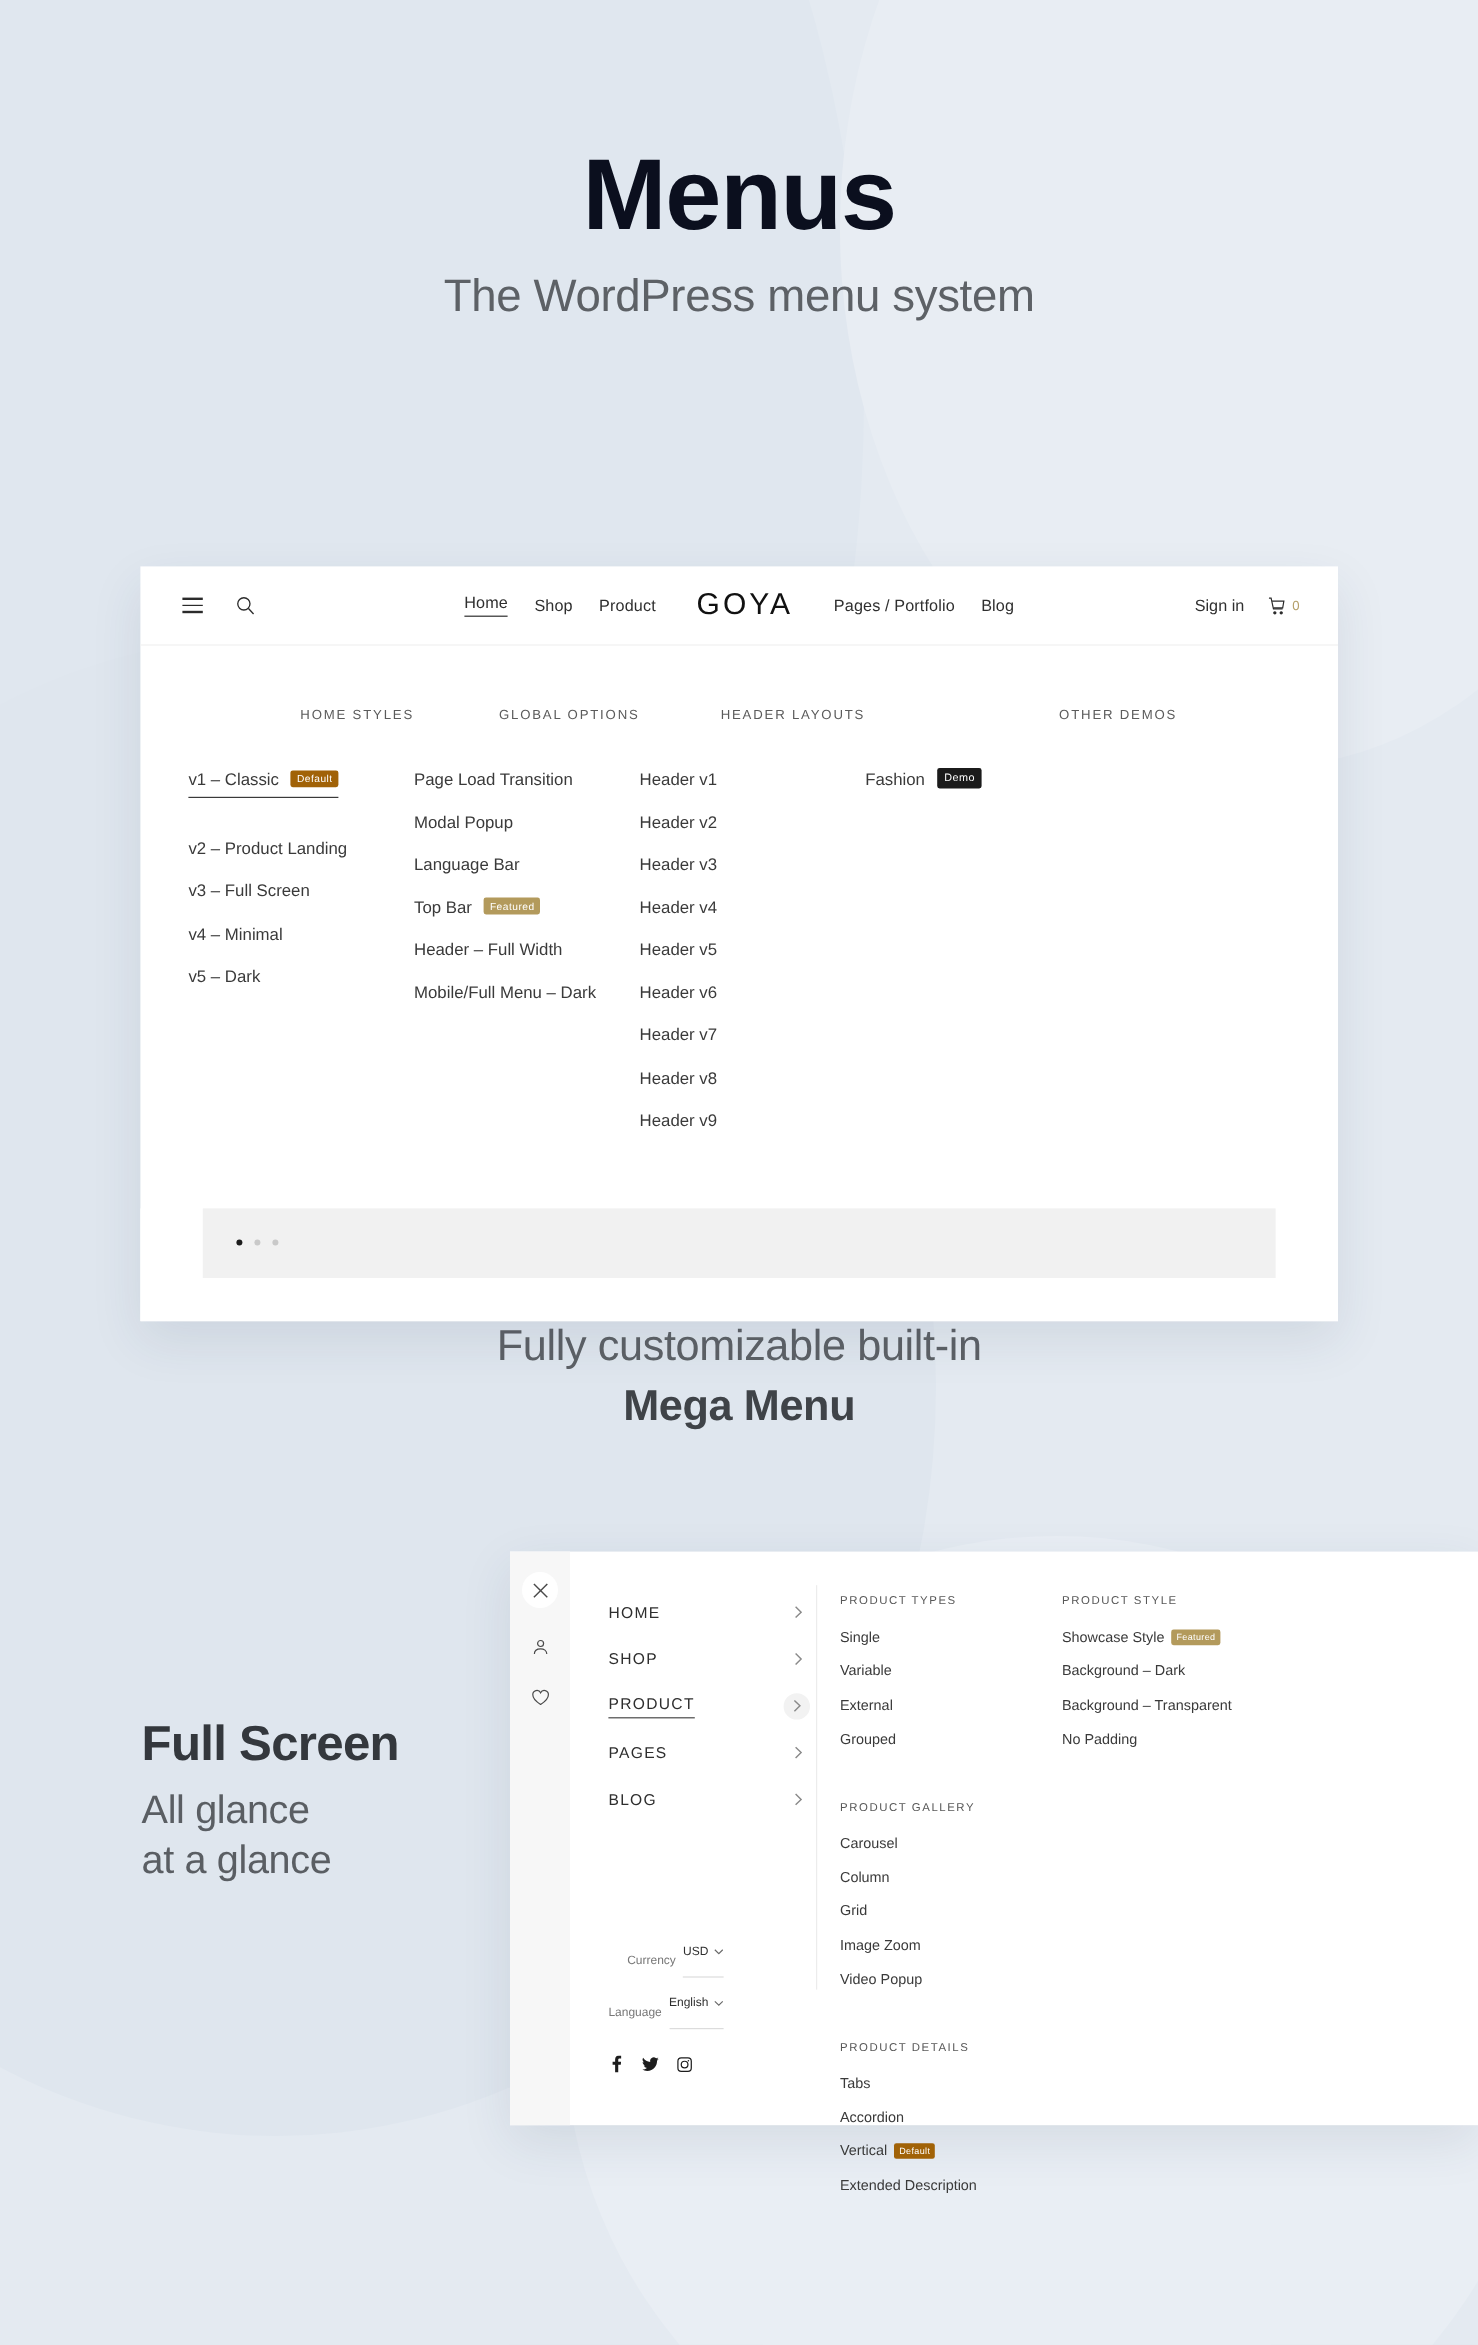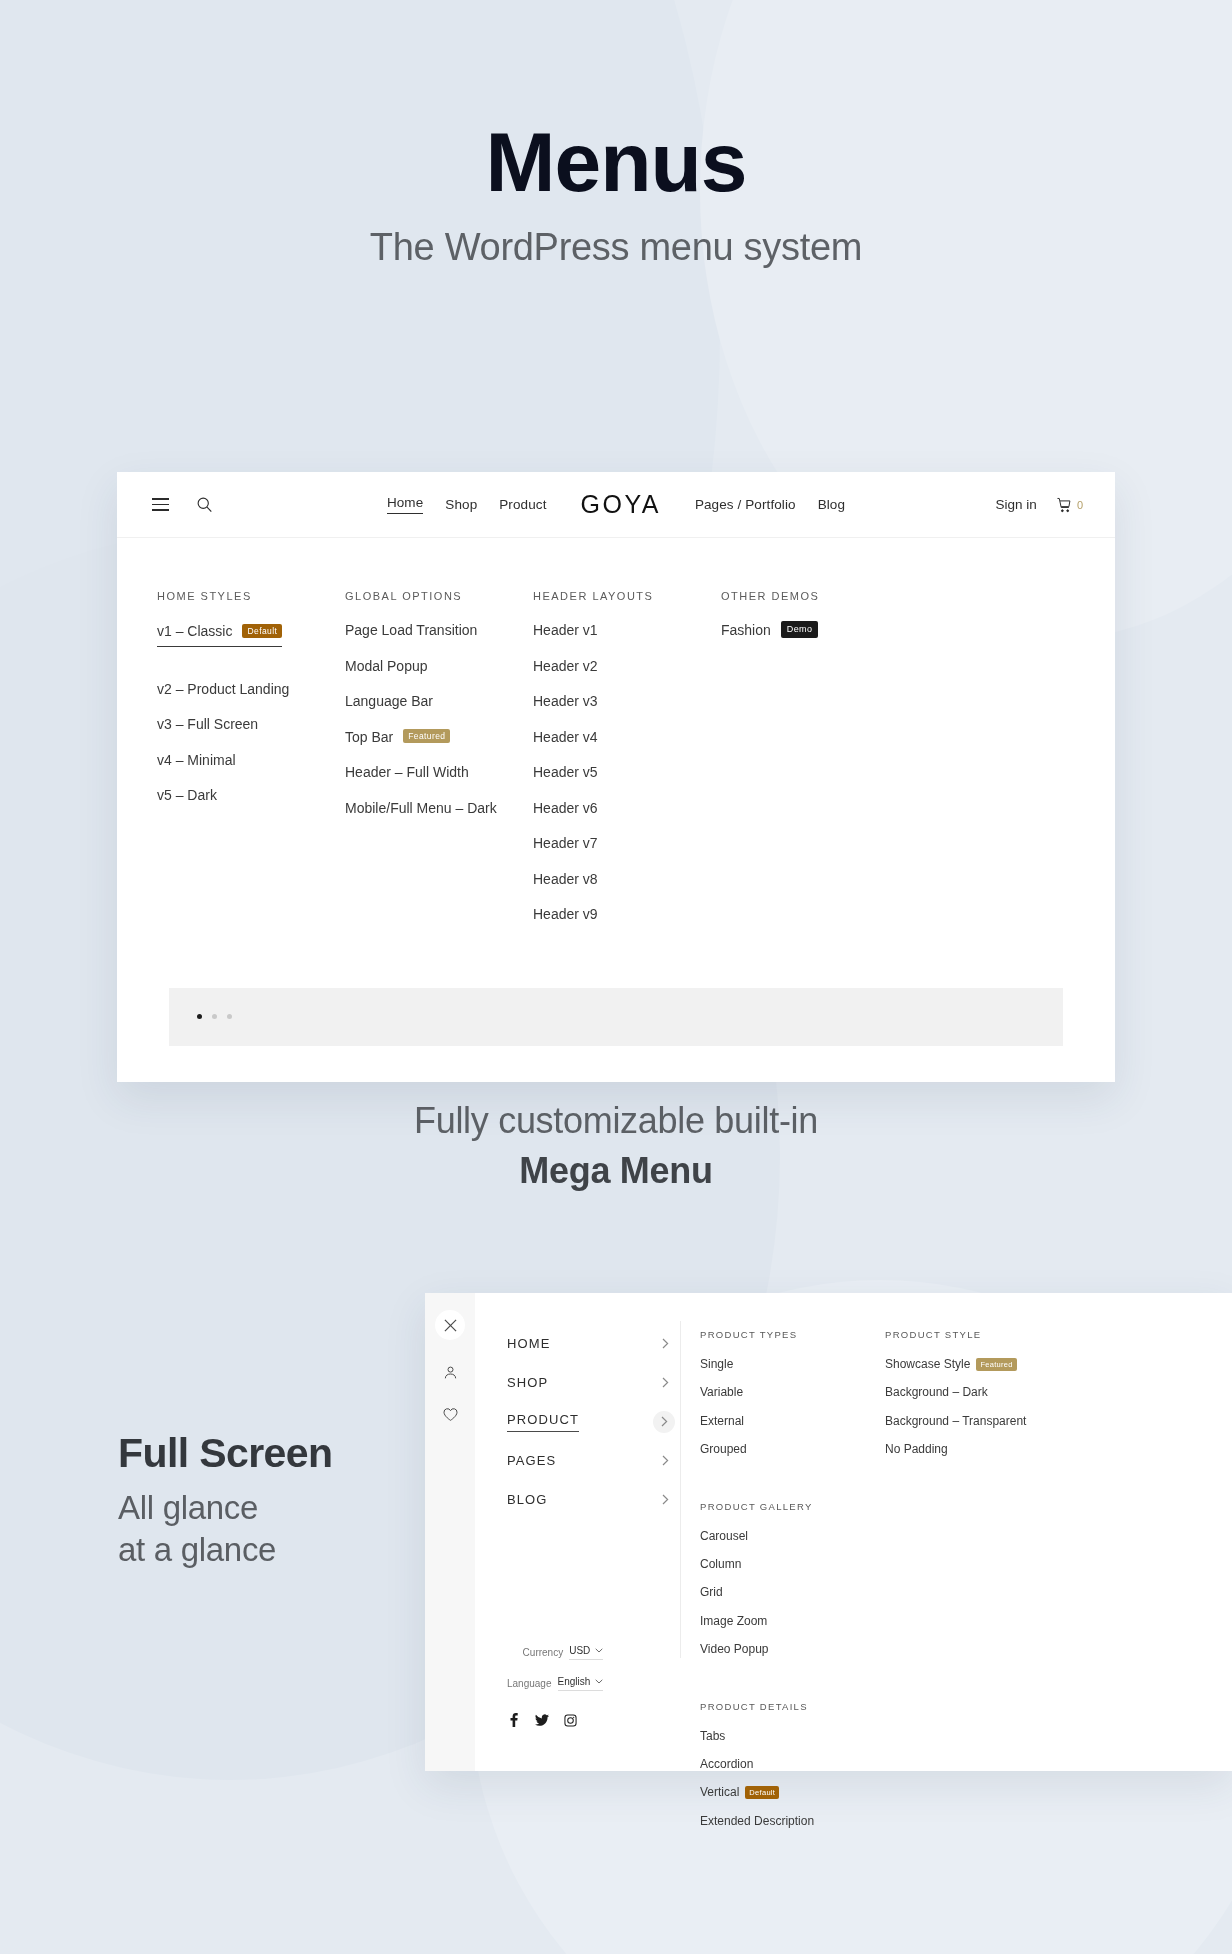--- a/index.html
+++ b/index.html
@@ -108,22 +108,23 @@
   .mega-col.c1 { width: 188px; }
   .mega-col.c2 { width: 188px; }
   .mega-col.c3 { width: 188px; }
   .mega-col.c4 { width: 260px; }
 
   .col-head {
     font-size: 11px;
     letter-spacing: 1.5px;
     color: #5b5b5b;
     text-transform: uppercase;
-    margin-bottom: 20px;
+    margin-bottom: 39px;
     font-weight: 500;
+    text-align: right;
   }
   .col-item {
     font-size: 14px;
     color: #3a3a3a;
     margin-bottom: 18px;
     display: flex;
     align-items: center;
     gap: 10px;
     line-height: 1.25;
   }
@@ -289,21 +290,21 @@
 
   .fs-footer {
     position: absolute;
     left: 32px; bottom: 44px;
   }
   .selectors { display: flex; align-items: flex-end; gap: 16px; flex-direction: column; }
   .sel-group { display: flex; align-items: center; gap: 6px; font-size: 10px; color: #6a6a6a; }
   .sel-value {
     display: flex; align-items: center; gap: 5px;
     border-bottom: 1px solid #dcdcdc;
-    padding-bottom: 3px;
+    padding-bottom: 15px;
     color: #2f2f2f;
   }
   .sel-label { color: #777; }
   .socials { display: flex; gap: 14px; margin-top: 22px; align-items: center; color: #1d1d1d; }
   .soc { width: 14px; height: 14px; display:flex; align-items:center; justify-content:center; }
 </style>
 </head>
 <body>
 
 <div class="bg-layer">

